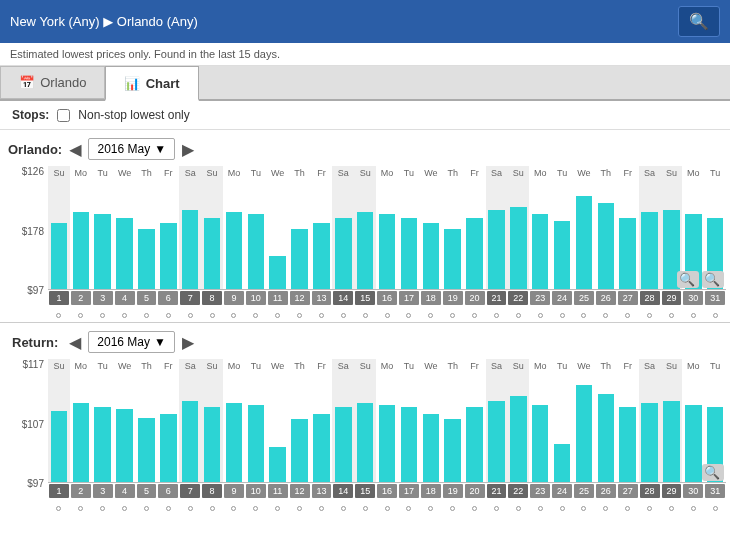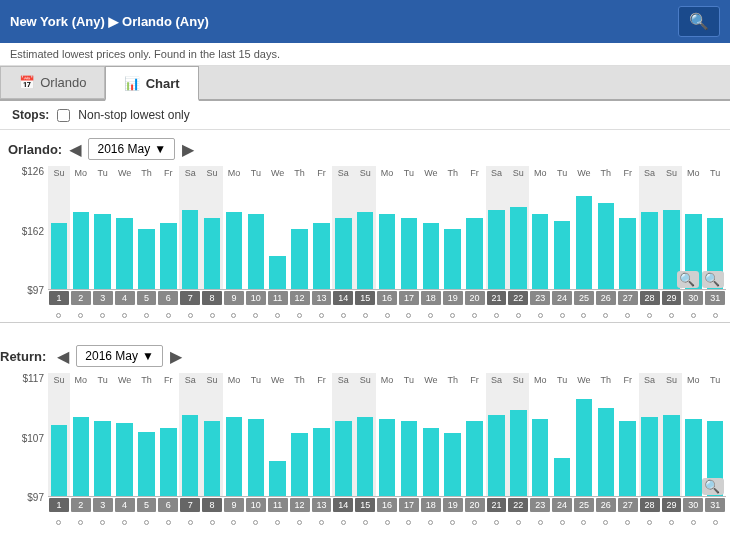--- a/index.html
+++ b/index.html
@@ -3,21 +3,21 @@
   <meta charset="utf-8">
   <style>
     * { box-sizing: border-box; margin: 0; padding: 0; }
     body { font-family: Arial, sans-serif; font-size: 12px; background: #fff; width: 730px; }
   </style>
 </head>
 <body>
 
 <div style="background:#2b5ea7; color:white; padding:6px 10px; display:flex; justify-content:space-between; align-items:center;">
   <div>
-    <div style="font-size:13px; font-weight:bold;">New York (Any) ▶ Orlando (Any)</div>
+    <div style="font-size:13px; font-weight:normal;">New York (Any) ▶ Orlando (Any)</div>
   </div>
   <button style="background:#1a4a8c; border:1px solid #4a7cc7; color:white; padding:5px 10px; cursor:pointer; border-radius:3px; font-size:16px;">🔍</button>
 </div>
 
 <div style="padding:5px 10px; font-size:11px; color:#555; border-bottom:1px solid #ddd;">Estimated lowest prices only. Found in the last 15 days.</div>
 
 <div style="display:flex; background:#e0e0e0; border-bottom:2px solid #aaa;">
   <div style="padding:8px 18px; cursor:pointer; display:flex; align-items:center; gap:5px; font-size:13px; color:#555; background:#e0e0e0; border:1px solid #bbb;">
     <span>📅</span>
     <span>Orlando</span>
@@ -42,21 +42,21 @@
       <span>2016 May</span>
       <span>▼</span>
     </div>
     <button style="background:none; border:none; cursor:pointer; font-size:16px; color:#555; padding:0 3px;">▶</button>
   </div>
 
   <div style="display:flex; margin-top:4px;">
 
     <div style="width:48px; display:flex; flex-direction:column; justify-content:space-between; align-items:flex-end; padding:0 4px 20px 0; font-size:10px; color:#555;">
       <span>$126</span>
-      <span>$162</span>
+      <span>$178</span>
       <span>$97</span>
     </div>
 
     <div style="flex:1; position:relative; padding-right:4px;">
 
       <div style="display:flex; height:14px;" id="depart-dow">
           <div style="flex: 1 1 0%; text-align: center; font-size: 9px; color: rgb(102, 102, 102); background: rgba(200, 200, 200, 0.3); line-height: 14px;">Su</div>
           <div style="flex: 1 1 0%; text-align: center; font-size: 9px; color: rgb(102, 102, 102); background: transparent; line-height: 14px;">Mo</div>
           <div style="flex: 1 1 0%; text-align: center; font-size: 9px; color: rgb(102, 102, 102); background: transparent; line-height: 14px;">Tu</div>
           <div style="flex: 1 1 0%; text-align: center; font-size: 9px; color: rgb(102, 102, 102); background: transparent; line-height: 14px;">We</div>
@@ -255,21 +255,21 @@
 
       <div style="position:absolute; right:6px; bottom:28px; display:flex; gap:3px;">
         <span style="font-size:13px; cursor:pointer; background:#d0d0d0; border-radius:3px; padding:1px 3px;">🔍</span>
         <span style="font-size:13px; cursor:pointer; background:#d0d0d0; border-radius:3px; padding:1px 3px;">🔍</span>
       </div>
     </div>
   </div>
 </div>
 
 <div style="padding:6px 0; background:white;">
-  <div style="display:flex; align-items:center; padding:2px 0; gap:4px;margin-top:14px;">
+  <div style="display:flex; align-items:center; padding:2px 12px; gap:4px;">
     <span style="font-weight:bold; font-size:13px; color:#333; min-width:50px;">Return:</span>
     <button style="background:none; border:none; cursor:pointer; font-size:16px; color:#555; padding:0 3px;">◀</button>
     <div style="border:1px solid #aaa; background:#fff; padding:3px 8px; font-size:12px; border-radius:2px; cursor:pointer; display:flex; align-items:center; gap:4px;">
       <span>2016 May</span>
       <span>▼</span>
     </div>
     <button style="background:none; border:none; cursor:pointer; font-size:16px; color:#555; padding:0 3px;">▶</button>
   </div>
 
   <div style="display:flex; margin-top:4px;">

